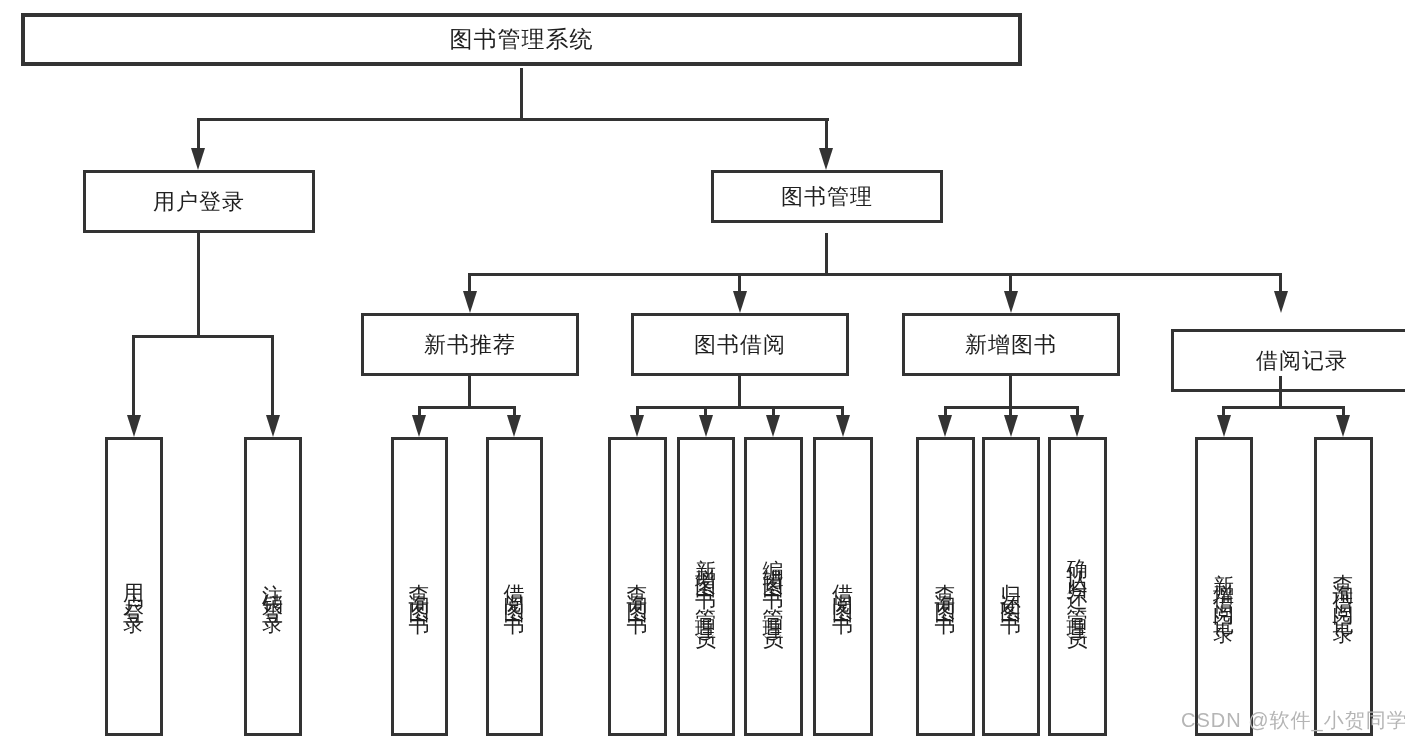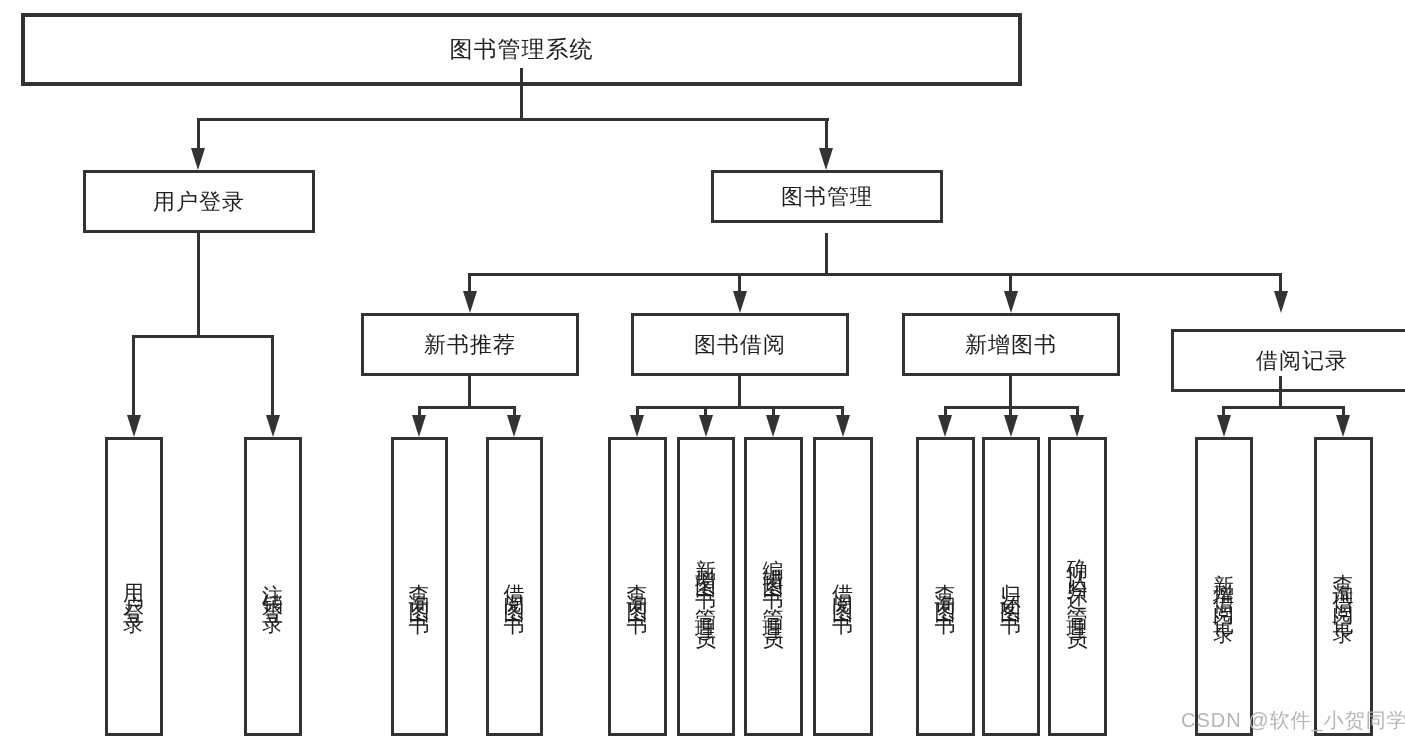--- a/index.html
+++ b/index.html
@@ -27,21 +27,21 @@
   .watermark{
     position:absolute;left:1181px;top:707px;font-size:20px;color:#b5b5b5;
     white-space:nowrap;z-index:5;letter-spacing:1px;
   }
 </style>
 </head>
 <body>
 
 <div class="canvas">
 
-  <div class="box root" style="left:21px;top:13px;width:1001px;height:73px;">
+  <div class="box root" style="left:21px;top:13px;width:1001px;height:53px;">
     <span class="hlabel">图书管理系统</span>
   </div>
 
   <div class="line" style="left:520px;top:68px;width:3px;height:50px;"></div>
   <div class="line" style="left:197px;top:118px;width:632px;height:3px;"></div>
   <div class="line" style="left:197px;top:118px;width:3px;height:32px;"></div>
   <div class="arrow" style="left:191px;top:148px;"></div>
   <div class="line" style="left:825px;top:118px;width:3px;height:32px;"></div>
   <div class="arrow" style="left:819px;top:148px;"></div>
 

